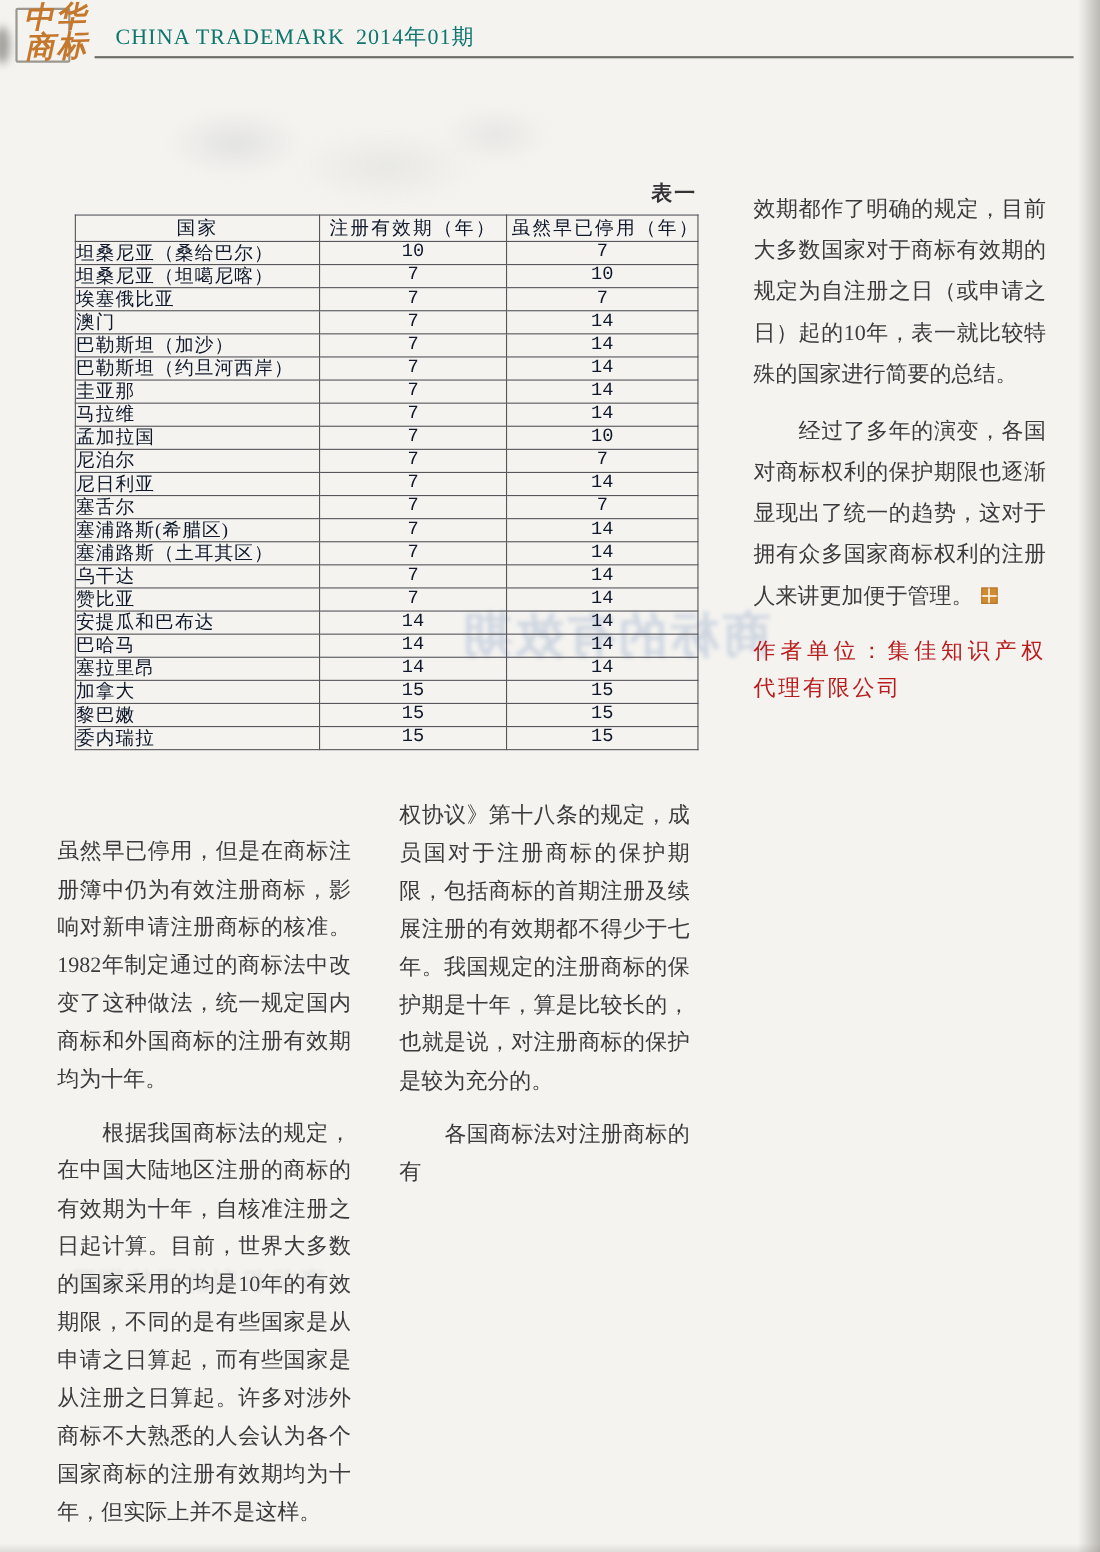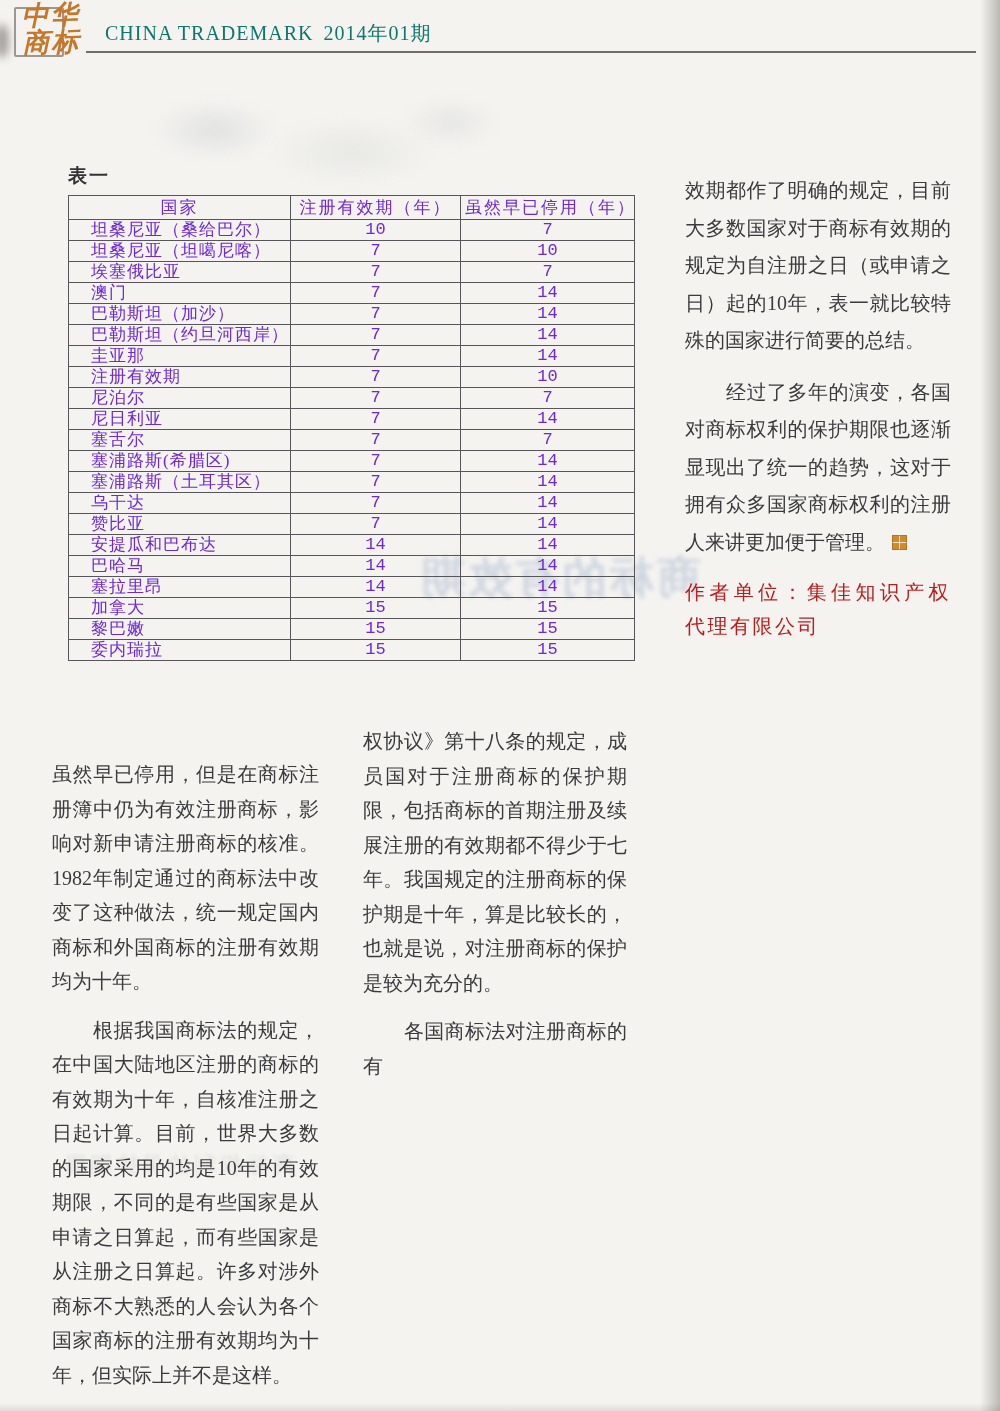--- a/index.html
+++ b/index.html
@@ -32,30 +32,30 @@
   .logo-frame{position:absolute;left:14px;top:7px;width:46px;height:46px;
     border:2px solid #9b988f;border-radius:2px;}
   .logo-text{position:absolute;left:22px;top:2px;width:70px;
     color:#c5772b;font-weight:bold;font-size:27px;line-height:27px;
     letter-spacing:2px;transform:rotate(-2deg);font-style:italic;}
   .journal-title{position:absolute;left:105px;top:20px;
     font-size:20px;letter-spacing:1px;color:#0f766e;}
   .journal-title .issue{margin-left:10px;}
   .masthead-rule{position:absolute;left:86px;top:51px;width:890px;height:2px;background:#6e6e69;}
   
-  .table-caption{position:absolute;left:68px;top:163px;width:566px;text-align:left;
+  .table-caption{position:absolute;left:68px;top:163px;width:566px;text-align:right;
     font-size:19px;font-weight:bold;letter-spacing:2px;color:#333336;}
   .table-wrap{position:absolute;left:68px;top:195px;width:566px;}
-  table.country-table{border-collapse:collapse;width:566px;font-size:17px;color:#6d28d9;
+  table.country-table{border-collapse:collapse;width:566px;font-size:17px;color:#0f172a;
     table-layout:fixed;}
   .country-table col.c1{width:222px;} .country-table col.c2{width:170px;} .country-table col.c3{width:174px;}
   .country-table th,.country-table td{border:1px solid #55555a;padding:0 4px;
     font-weight:normal;height:20px;line-height:20px;overflow:hidden;white-space:nowrap;}
   .country-table th{height:23px;line-height:23px;text-align:center;letter-spacing:2px;}
-  .country-table td.c-name{text-align:left;padding-left:22px;letter-spacing:1px;margin-left:34px;}
+  .country-table td.c-name{text-align:left;padding-left:0;letter-spacing:1px;margin-left:34px;}
   .country-table td.c-num{text-align:center;font-family:Liberation Mono, monospace;margin-left:44px;}
   
   .col{position:absolute;text-align:justify;color:#3b3b3d;}
   .col p{margin:14px;text-indent:2.05em;}
   .col p.cont{text-indent:0;}
   .col-left{left:38px;top:743px;width:295px;font-size:20px;line-height:34.5px;}
   .col-middle{left:349px;top:710px;width:292px;font-size:20px;line-height:34.5px;}
   .col-right{left:671px;top:158px;width:294px;font-size:20px;line-height:37.5px;}
   .author-note{margin-top:4px;font-size:20px;letter-spacing:2.5px;line-height:34px;
     text-indent:2em;color:#b91c1c;}
@@ -131,21 +131,26 @@
           <td class="c-name">巴勒斯坦（约旦河西岸）</td>
           <td class="c-num">7</td>
           <td class="c-num">14</td>
         </tr>
         <tr>
           <td class="c-name">圭亚那</td>
           <td class="c-num">7</td>
           <td class="c-num">14</td>
         </tr>
         <tr>
-          <td class="c-name">注册有效期</td>
+          <td class="c-name">马拉维</td>
+          <td class="c-num">7</td>
+          <td class="c-num">14</td>
+        </tr>
+        <tr>
+          <td class="c-name">孟加拉国</td>
           <td class="c-num">7</td>
           <td class="c-num">10</td>
         </tr>
         <tr>
           <td class="c-name">尼泊尔</td>
           <td class="c-num">7</td>
           <td class="c-num">7</td>
         </tr>
         <tr>
           <td class="c-name">尼日利亚</td>

